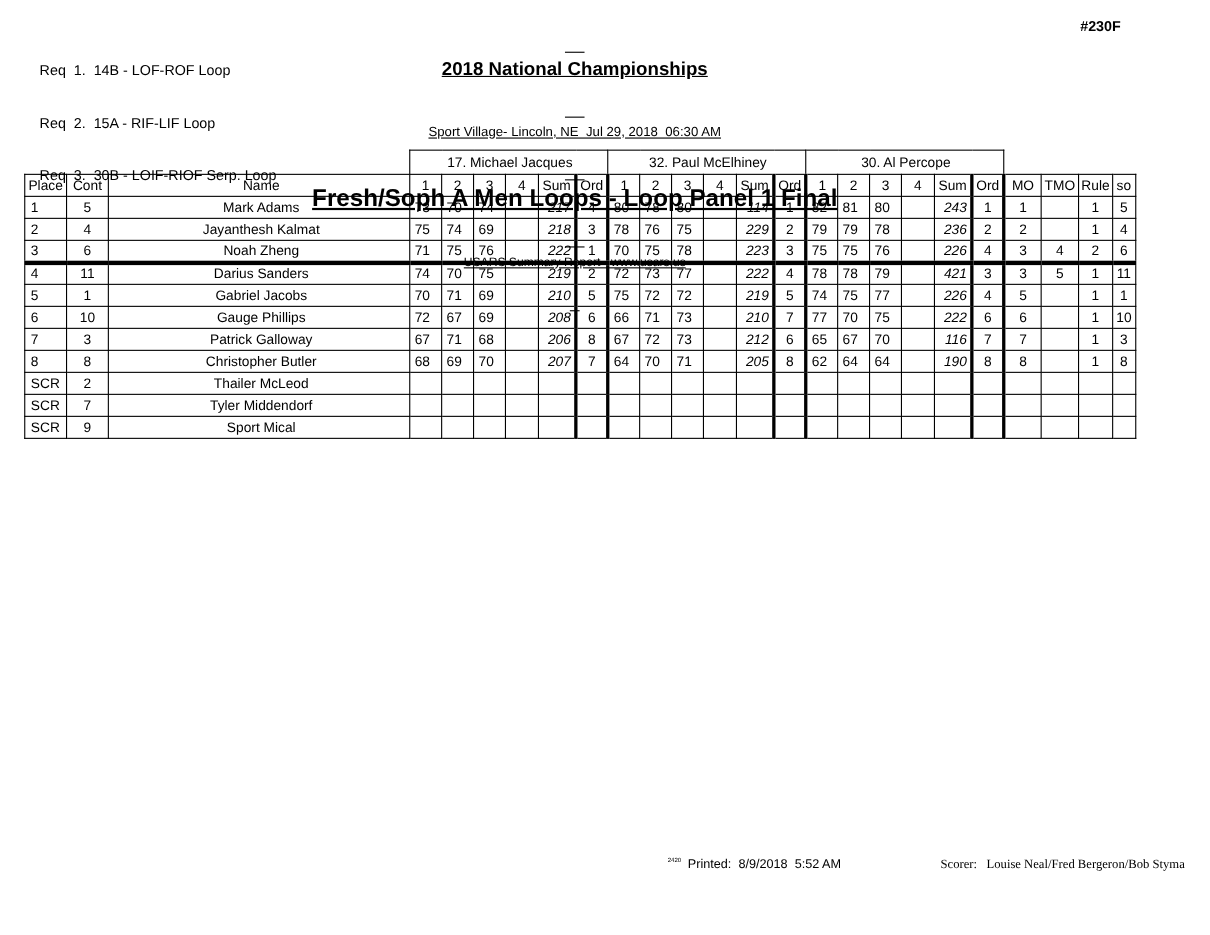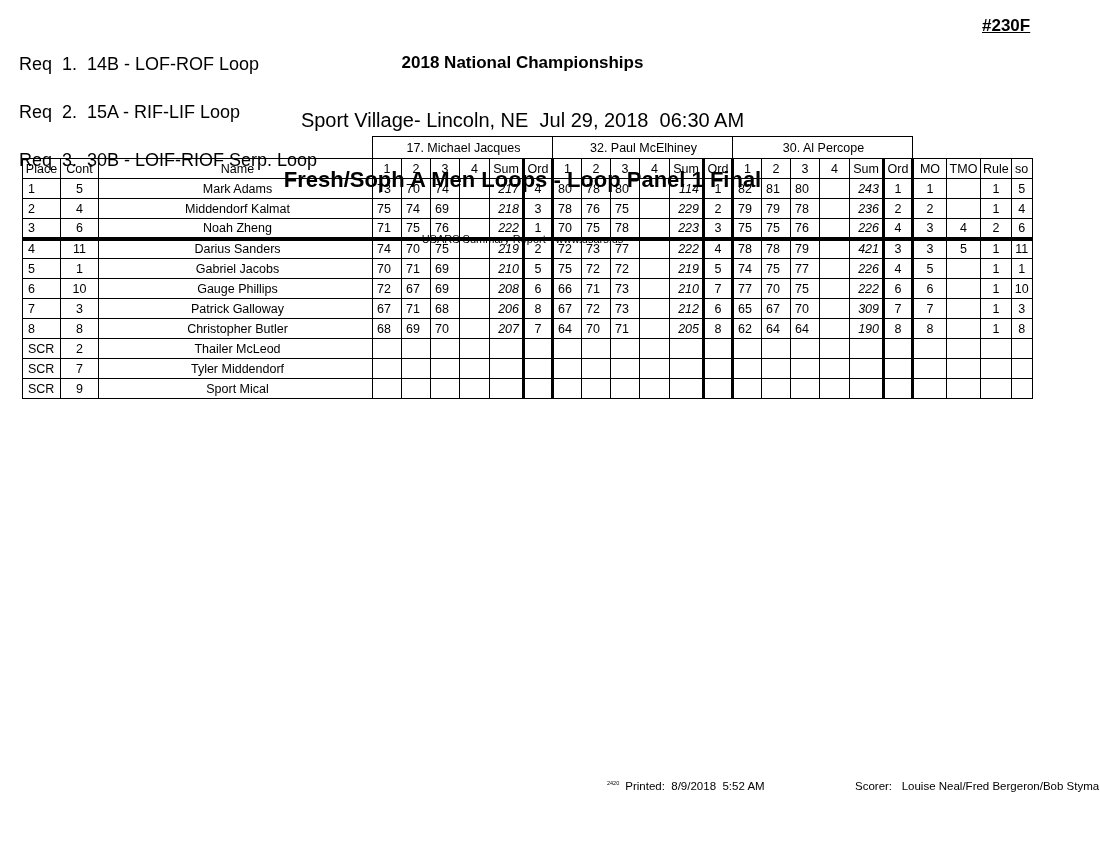--- a/index.html
+++ b/index.html
@@ -10,49 +10,49 @@
     height: 850px;
     background: #ffffff;
     font-family: "Liberation Sans", sans-serif;
     color: #000;
     overflow: hidden;
   }
 
   
   #req-block {
     position: absolute;
-    left: 19px;
+    left: 36px;
     top: 24px;
-    font-size: 18px;
+    font-size: 13px;
     line-height: 16px;
     white-space: pre;
   }
 
   
   #title-block {
     position: absolute;
     left: 0;
     top: 15px;
     width: 1045px;
     text-align: center;
     white-space: pre;
+    text-decoration: underline;
   }
   .t1 { font-size: 17px; font-weight: bold; line-height: 23px; }
-  .t2 { font-size: 20px; line-height: 21px; }
+  .t2 { font-size: 12px; line-height: 21px; }
   .t3 { font-size: 22px; font-weight: bold; line-height: 25px; }
   .t4 { font-size: 11px; line-height: 22px; }
 
   
   #report-code {
     position: absolute;
     left: 982px;
     top: 16px;
-    font-size: 17px;
+    font-size: 13px;
     font-weight: bold;
-    text-decoration: underline;
   }
 
   
   table#results {
     position: absolute;
     left: 22px;
     top: 136px;
     border-collapse: collapse;
     table-layout: fixed;
   }
@@ -97,20 +97,21 @@
     position: relative;
     top: -5px;
     margin-right: 6px;
   }
   #scorer-line {
     position: absolute;
     left: 855px;
     top: 780px;
     font-size: 11.5px;
     white-space: pre;
+    font-family: Liberation Serif, serif;
   }
 </style>
 </head>
 <body>
 
 <div id="page">
 
   <div id="req-block">
     <div>Req  1.  14B - LOF-ROF Loop</div>
     <div>Req  2.  15A - RIF-LIF Loop</div>
@@ -218,21 +219,21 @@
           <td class="sum">243</td>
           <td class="ord">1</td>
           <td class="ct">1</td>
           <td class="ct"></td>
           <td class="ct">1</td>
           <td class="ct">5</td>
         </tr>
         <tr class="top3">
           <td class="pl">2</td>
           <td class="ct">4</td>
-          <td class="nm">Middendorf Kalmat</td>
+          <td class="nm">Jayanthesh Kalmat</td>
           <td class="s">75</td>
           <td class="s">74</td>
           <td class="s">69</td>
           <td class="s"></td>
           <td class="sum">218</td>
           <td class="ord">3</td>
           <td class="s">78</td>
           <td class="s">76</td>
           <td class="s">75</td>
           <td class="s"></td>
@@ -370,21 +371,21 @@
           <td class="s">67</td>
           <td class="s">72</td>
           <td class="s">73</td>
           <td class="s"></td>
           <td class="sum">212</td>
           <td class="ord">6</td>
           <td class="s">65</td>
           <td class="s">67</td>
           <td class="s">70</td>
           <td class="s"></td>
-          <td class="sum">309</td>
+          <td class="sum">116</td>
           <td class="ord">7</td>
           <td class="ct">7</td>
           <td class="ct"></td>
           <td class="ct">1</td>
           <td class="ct">3</td>
         </tr>
         <tr>
           <td class="pl">8</td>
           <td class="ct">8</td>
           <td class="nm">Christopher Butler</td>

